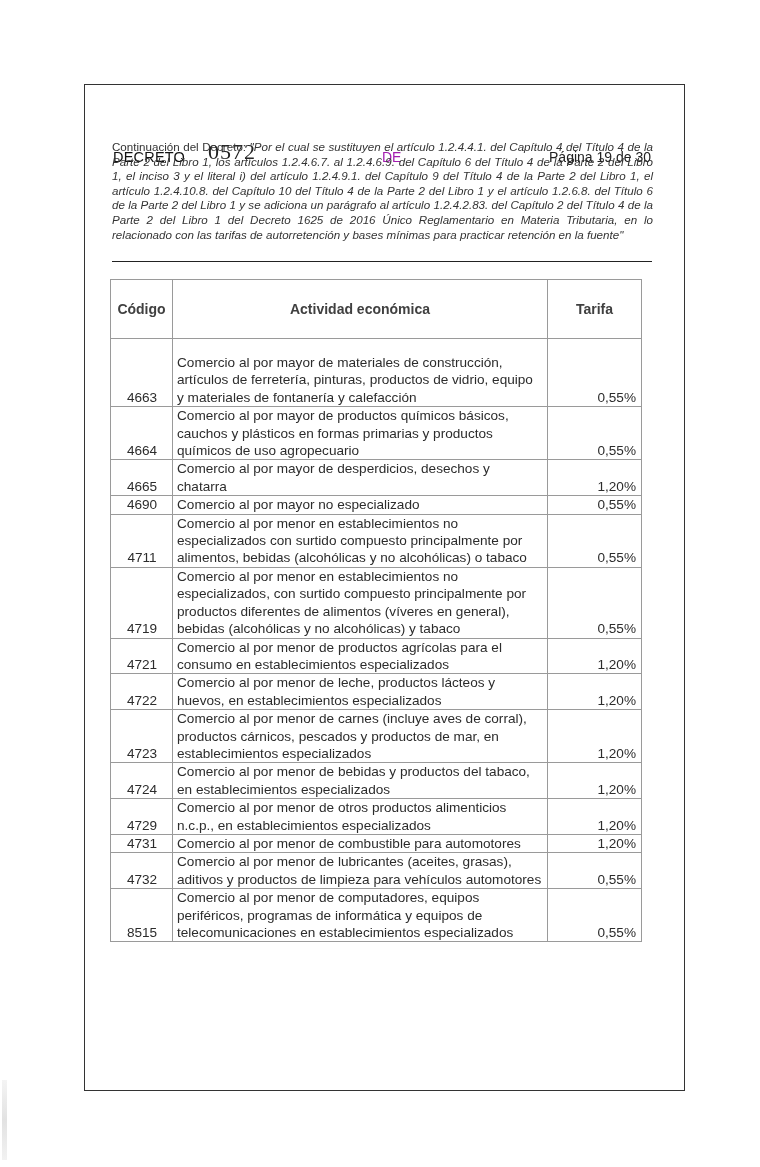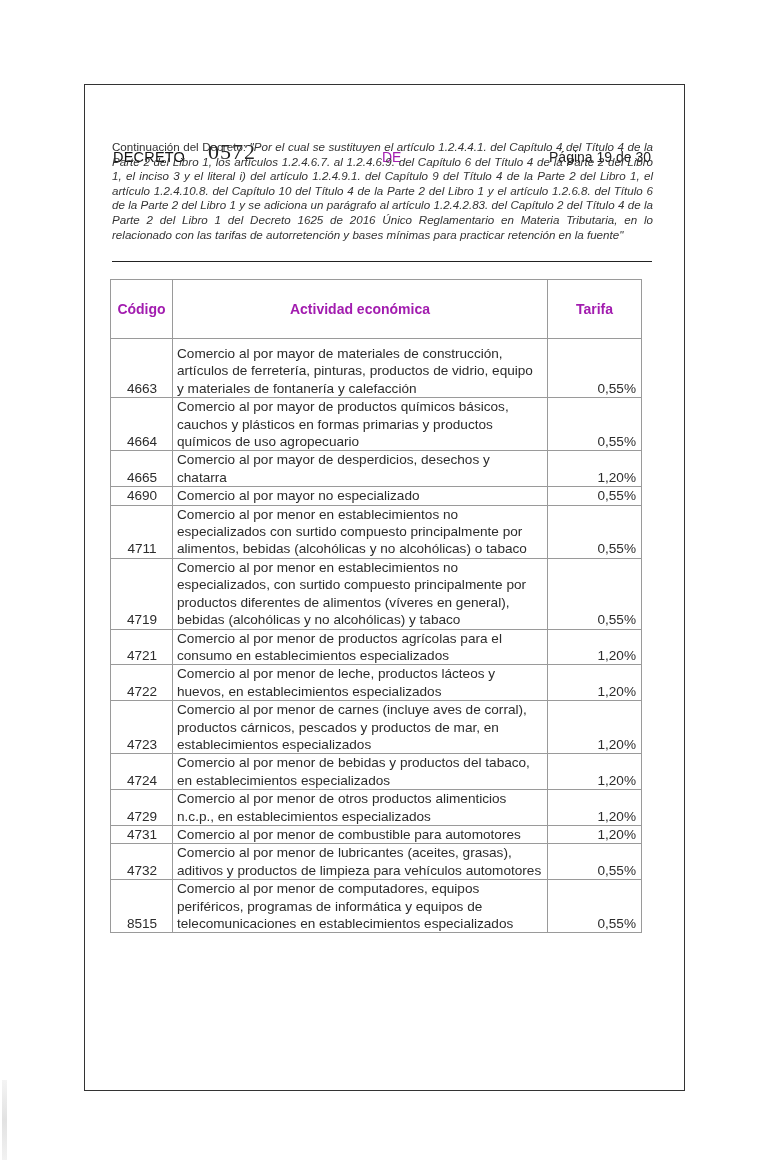--- a/index.html
+++ b/index.html
@@ -17,28 +17,28 @@
   .hdr .page { position:absolute; right:33px; top:6px; font-size:14px; color:#222; }
   .cont { position:absolute; left:27px; top:55px; width:541px; font-size:11.6px;
           line-height:14.6px; text-align:justify; color:#333; }
   .cont .lead { font-style:normal; }
   .cont .quote { font-style:italic; }
   .rule { position:absolute; left:27px; top:176px; width:540px; height:0;
           border-top:1.5px solid #222; }
   table.acts { position:absolute; left:25px; top:194px; width:532px;
                border-collapse:collapse; font-size:13.6px; color:#2c2c2c; }
   table.acts td, table.acts th { border:1px solid #9a9a9a; padding:0 4px; }
-  table.acts th { height:58px; font-weight:bold; font-size:14px; color:#a21caf; }
+  table.acts th { height:58px; font-weight:bold; font-size:14px; color:#404040; }
   table.acts th.c-code { width:53px; text-align:center; }
   table.acts th.c-act { text-align:center; }
   table.acts th.c-rate { width:85px; text-align:center; }
   table.acts td { line-height:17.4px; vertical-align:bottom; }
   table.acts td.code { text-align:center; padding-right:3px; }
   table.acts td.rate { text-align:right; padding-right:5px; }
-  table.acts tr.first td { padding-top:6px; }
+  table.acts tr.first td { padding-top:15px; }
 </style>
 </head>
 <body>
 
 <div class="scan-mark"></div>
 
 <div class="frame">
   <div class="hdr">
     <span class="decreto">DECRETO</span>
     <span class="num">0572</span>

